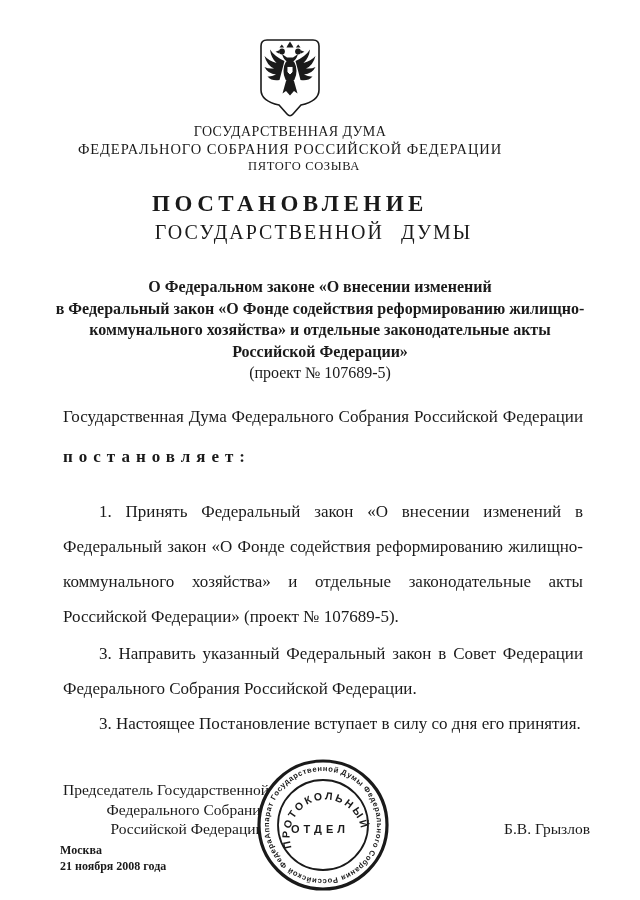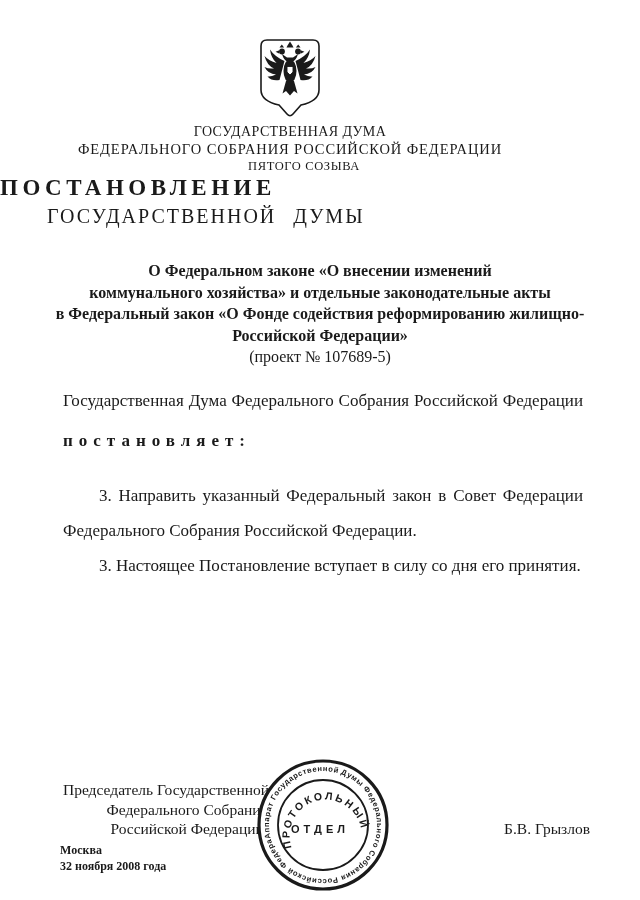--- a/index.html
+++ b/index.html
@@ -10,21 +10,21 @@
   }
   .page{position:relative;width:640px;height:900px;}
 
   
   .header{width:580px;margin-top:36px;text-align:center;}
   .emblem{display:block;margin:0 auto 5px auto;}
   .h1{font-size:14px;letter-spacing:.4px;line-height:17px;}
   .h2{font-size:14.5px;letter-spacing:.9px;line-height:18px;}
   .h3{font-size:12.5px;letter-spacing:.6px;line-height:15px;margin-top:1px;padding-left:28px;}
 
-  .doc-type{width:580px;text-align:left;}
+  .doc-type{width:580px;text-align:center;margin-top:16px;}
   .doc-type .t1{font-size:23px;font-weight:bold;letter-spacing:4.5px;line-height:27px;}
   .doc-type .t2{font-size:20px;letter-spacing:2px;word-spacing:10px;line-height:24px;margin-top:3px;padding-left:47px;}
 
   .subject{width:640px;text-align:center;font-weight:bold;font-size:16px;line-height:21.5px;margin-top:32px;}
   .subject .project{font-weight:normal;line-height:21px;}
 
   .bodytext{margin:0 57px 0 63px;font-size:17px;text-align:justify;}
   .para-intro{margin-top:14px;line-height:40px;}
   .decree{font-weight:bold;letter-spacing:6px;}
   .item{line-height:35px;text-indent:36px;margin:0;}
@@ -73,28 +73,29 @@
     <div class="h3">ПЯТОГО СОЗЫВА</div>
   </div>
 
   <div class="doc-type">
     <div class="t1">ПОСТАНОВЛЕНИЕ</div>
     <div class="t2">ГОСУДАРСТВЕННОЙ ДУМЫ</div>
   </div>
 
   <div class="subject">
     <div>О Федеральном законе «О внесении изменений</div>
+    <div>в Федеральный закон «О Фонде содействия реформированию жилищно-</div>
     <div>коммунального хозяйства» и отдельные законодательные акты</div>
-    <div>в Федеральный закон «О Фонде содействия реформированию жилищно-</div>
     <div>Российской Федерации»</div>
     <div class="project">(проект № 107689-5)</div>
   </div>
 
   <div class="bodytext">
     <p class="para-intro"><span>Государственная Дума Федерального Собрания Российской Федерации</span> <span class="decree">постановляет:</span></p>
+    <p class="item item-1">1. Принять Федеральный закон «О внесении изменений в Федеральный закон «О Фонде содействия реформированию жилищно-коммунального хозяйства» и отдельные законодательные акты Российской Федерации» (проект № 107689-5).</p>
     <p class="item item-2">3. Направить указанный Федеральный закон в Совет Федерации Федерального Собрания Российской Федерации.</p>
     <p class="item item-3">3. Настоящее Постановление вступает в силу со дня его принятия.</p>
   </div>
 
   <div class="sig-block">
     <div class="sl1">Председатель Государственной Думы</div>
     <div>Федерального Собрания</div>
     <div>Российской Федерации</div>
   </div>
 
@@ -113,16 +114,16 @@
       </text>
       <text font-size="10.5" font-weight="bold" letter-spacing="2.4" text-anchor="middle">
         <textPath href="#innerArc" startOffset="50%">ПРОТОКОЛЬНЫЙ</textPath>
       </text>
     </g>
     <text x="64" y="75" text-anchor="middle" font-size="11" font-weight="bold" letter-spacing="4" fill="#1a1a1a" font-family="Liberation Sans, sans-serif">ОТДЕЛ</text>
   </svg>
 
   <div class="footer">
     <div>Москва</div>
-    <div>32 ноября 2008 года</div>
+    <div>21 ноября 2008 года</div>
   </div>
 
 </div>
 
 </body></html>

